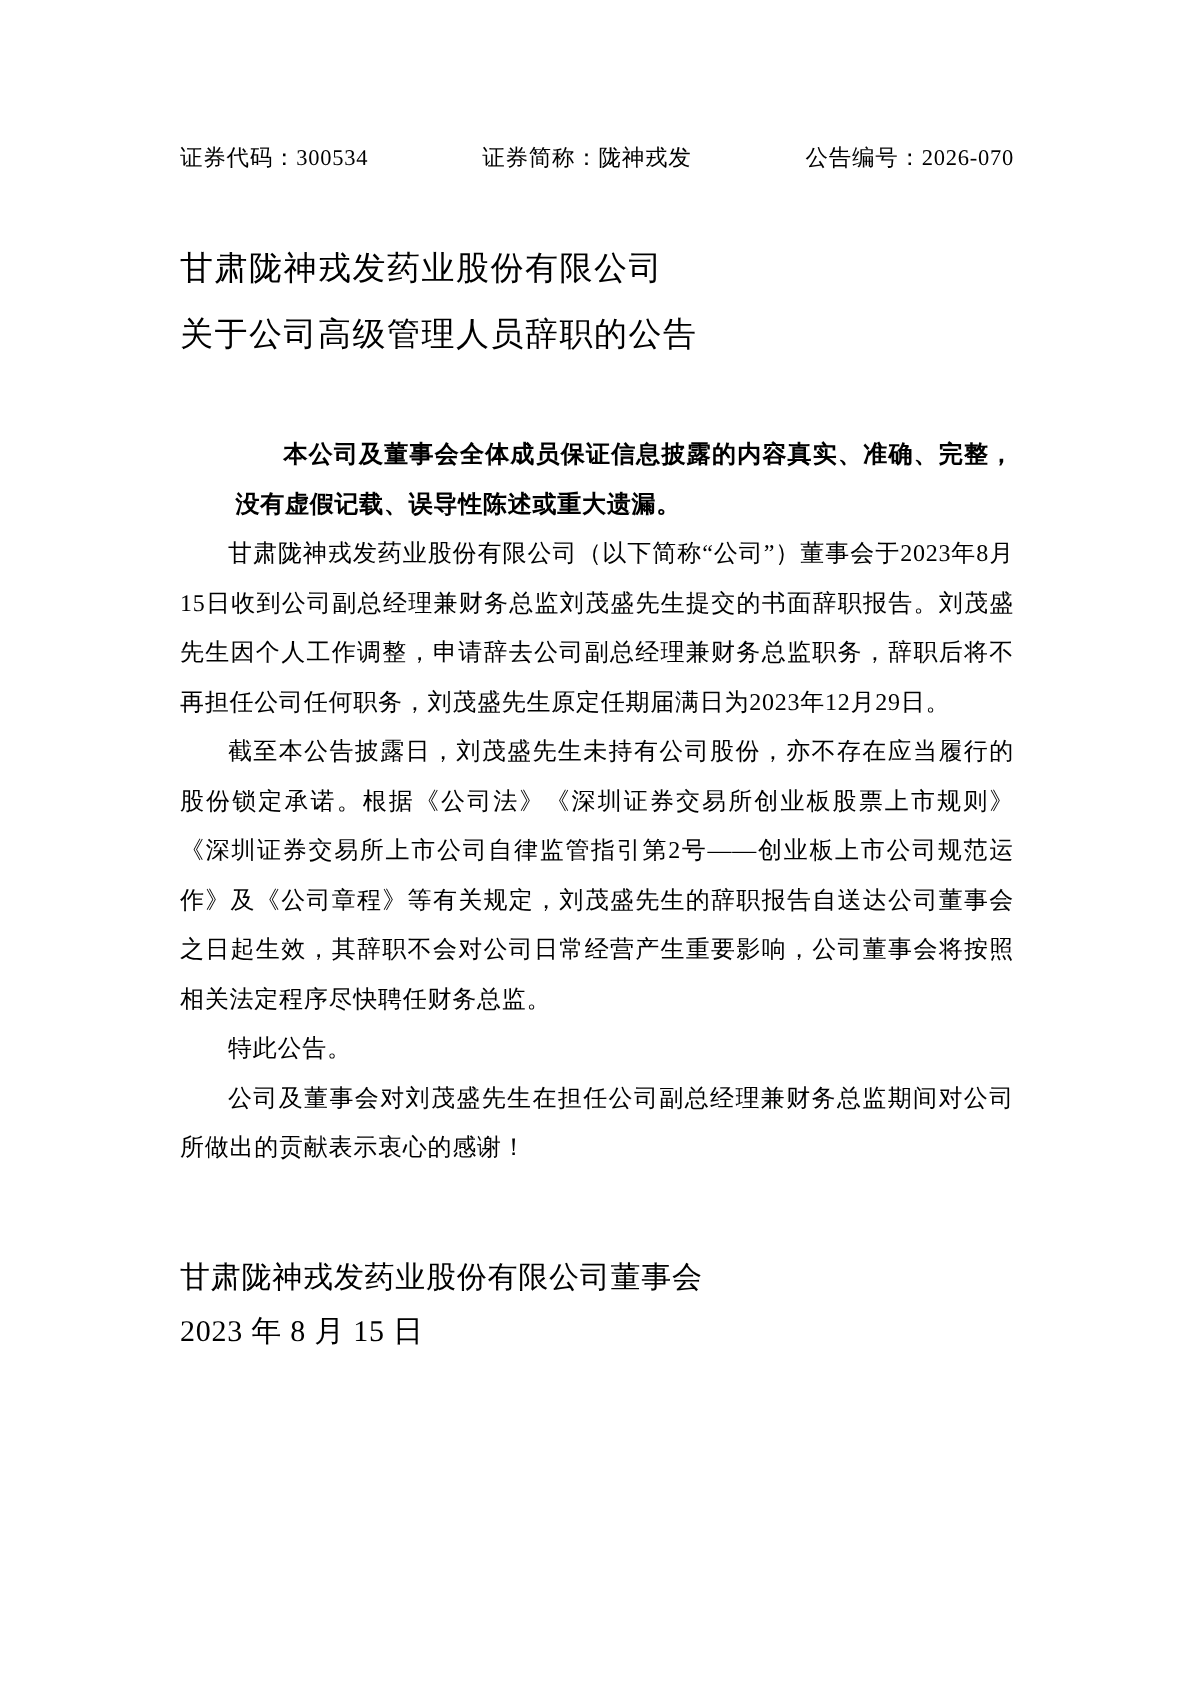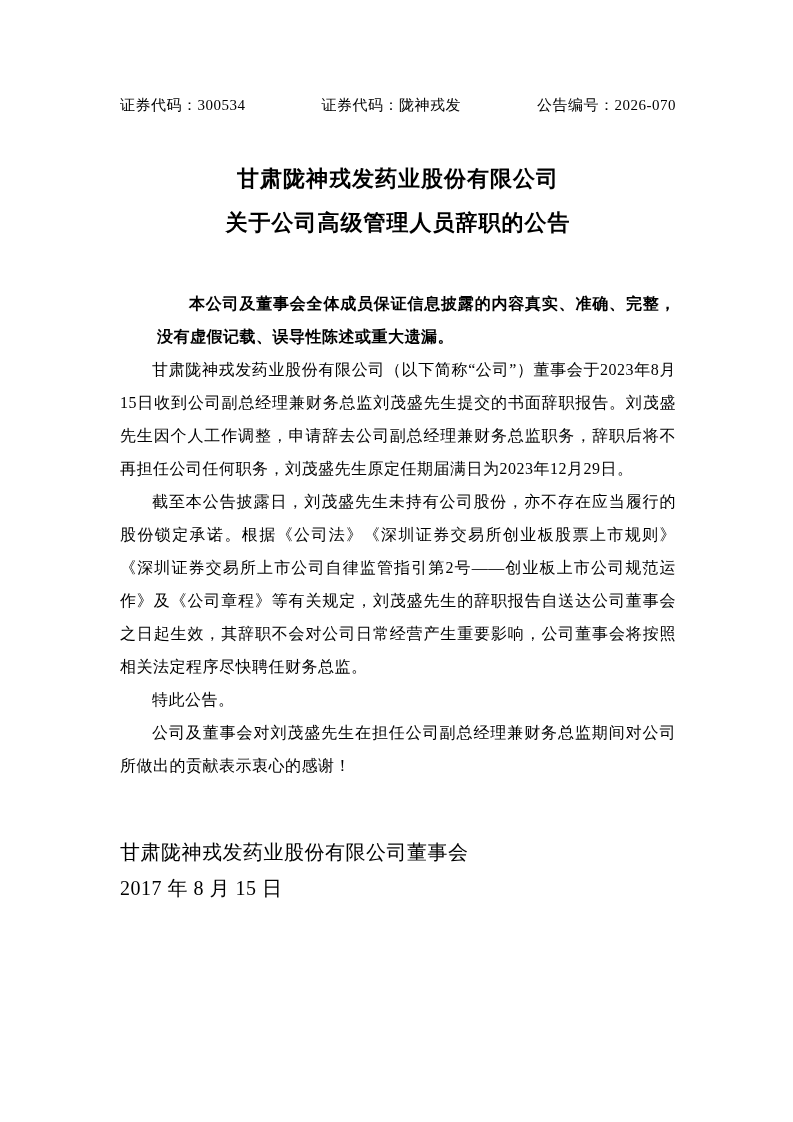--- a/index.html
+++ b/index.html
@@ -20,22 +20,21 @@
     justify-content: space-between;
     align-items: baseline;
     font-size: 15px;
     letter-spacing: 0.5px;
     white-space: nowrap;
   }
   .doc-title { margin-top: 42px; }
   .title-line {
     font-size: 22px;
     line-height: 44px;
-    font-weight: bold;
-    text-align: center;
+    font-weight: normal;
     letter-spacing: 1px;
   }
   .declaration {
     margin-top: 42px;
     font-size: 16px;
     font-weight: bold;
     line-height: 33px;
     text-indent: 2em;
     text-align: justify;
     letter-spacing: 0.5px;
@@ -58,36 +57,36 @@
   }
   .signature .sig-date { padding-right: 14px; }
 </style>
 </head>
 <body>
 
 <div class="page">
 
   <div class="doc-header">
     <span>证券代码：300534</span>
-    <span>证券代码：陇神戎发</span>
+    <span>证券简称：陇神戎发</span>
     <span>公告编号：2026-070</span>
   </div>
 
   <div class="doc-title">
     <div class="title-line">甘肃陇神戎发药业股份有限公司</div>
     <div class="title-line">关于公司高级管理人员辞职的公告</div>
   </div>
 
   <div class="declaration">本公司及董事会全体成员保证信息披露的内容真实、准确、完整，没有虚假记载、误导性陈述或重大遗漏。</div>
 
   <div class="body-text">
     <p>甘肃陇神戎发药业股份有限公司（以下简称“公司”）董事会于2023年8月15日收到公司副总经理兼财务总监刘茂盛先生提交的书面辞职报告。刘茂盛先生因个人工作调整，申请辞去公司副总经理兼财务总监职务，辞职后将不再担任公司任何职务，刘茂盛先生原定任期届满日为2023年12月29日。</p>
     <p>截至本公告披露日，刘茂盛先生未持有公司股份，亦不存在应当履行的股份锁定承诺。根据《公司法》《深圳证券交易所创业板股票上市规则》《深圳证券交易所上市公司自律监管指引第2号——创业板上市公司规范运作》及《公司章程》等有关规定，刘茂盛先生的辞职报告自送达公司董事会之日起生效，其辞职不会对公司日常经营产生重要影响，公司董事会将按照相关法定程序尽快聘任财务总监。</p>
     <p>特此公告。</p>
     <p>公司及董事会对刘茂盛先生在担任公司副总经理兼财务总监期间对公司所做出的贡献表示衷心的感谢！</p>
   </div>
 
   <div class="signature">
     <div class="sig-company">甘肃陇神戎发药业股份有限公司董事会</div>
-    <div class="sig-date">2017 年 8 月 15 日</div>
+    <div class="sig-date">2023 年 8 月 15 日</div>
   </div>
 
 </div>
 
 </body></html>

